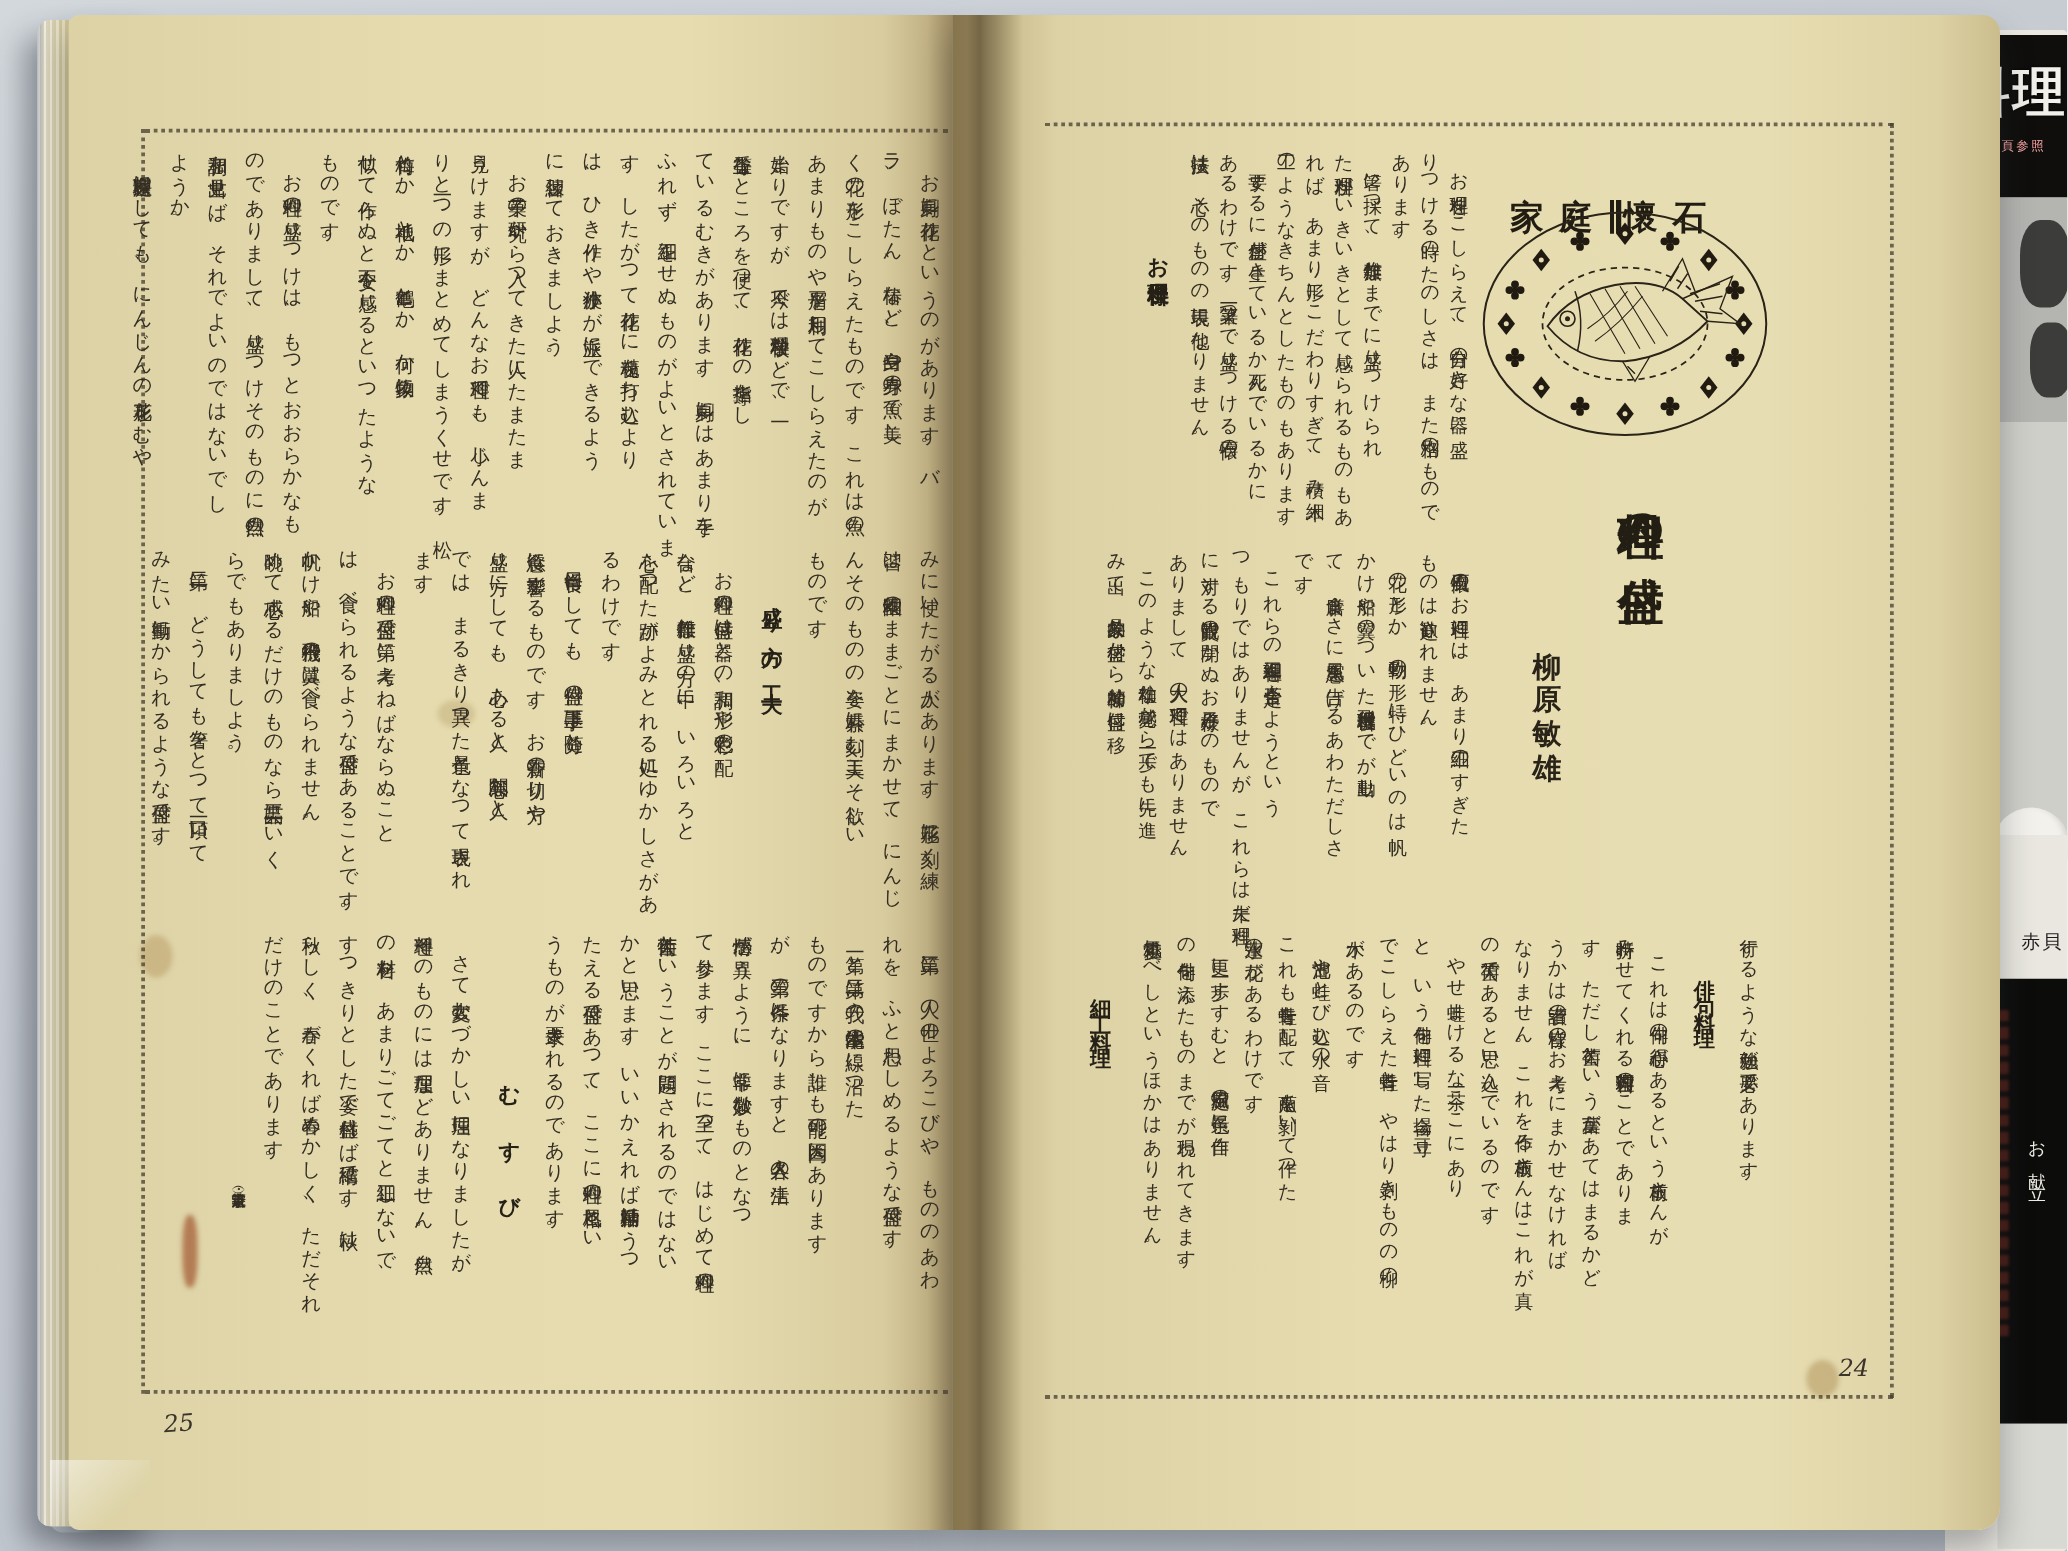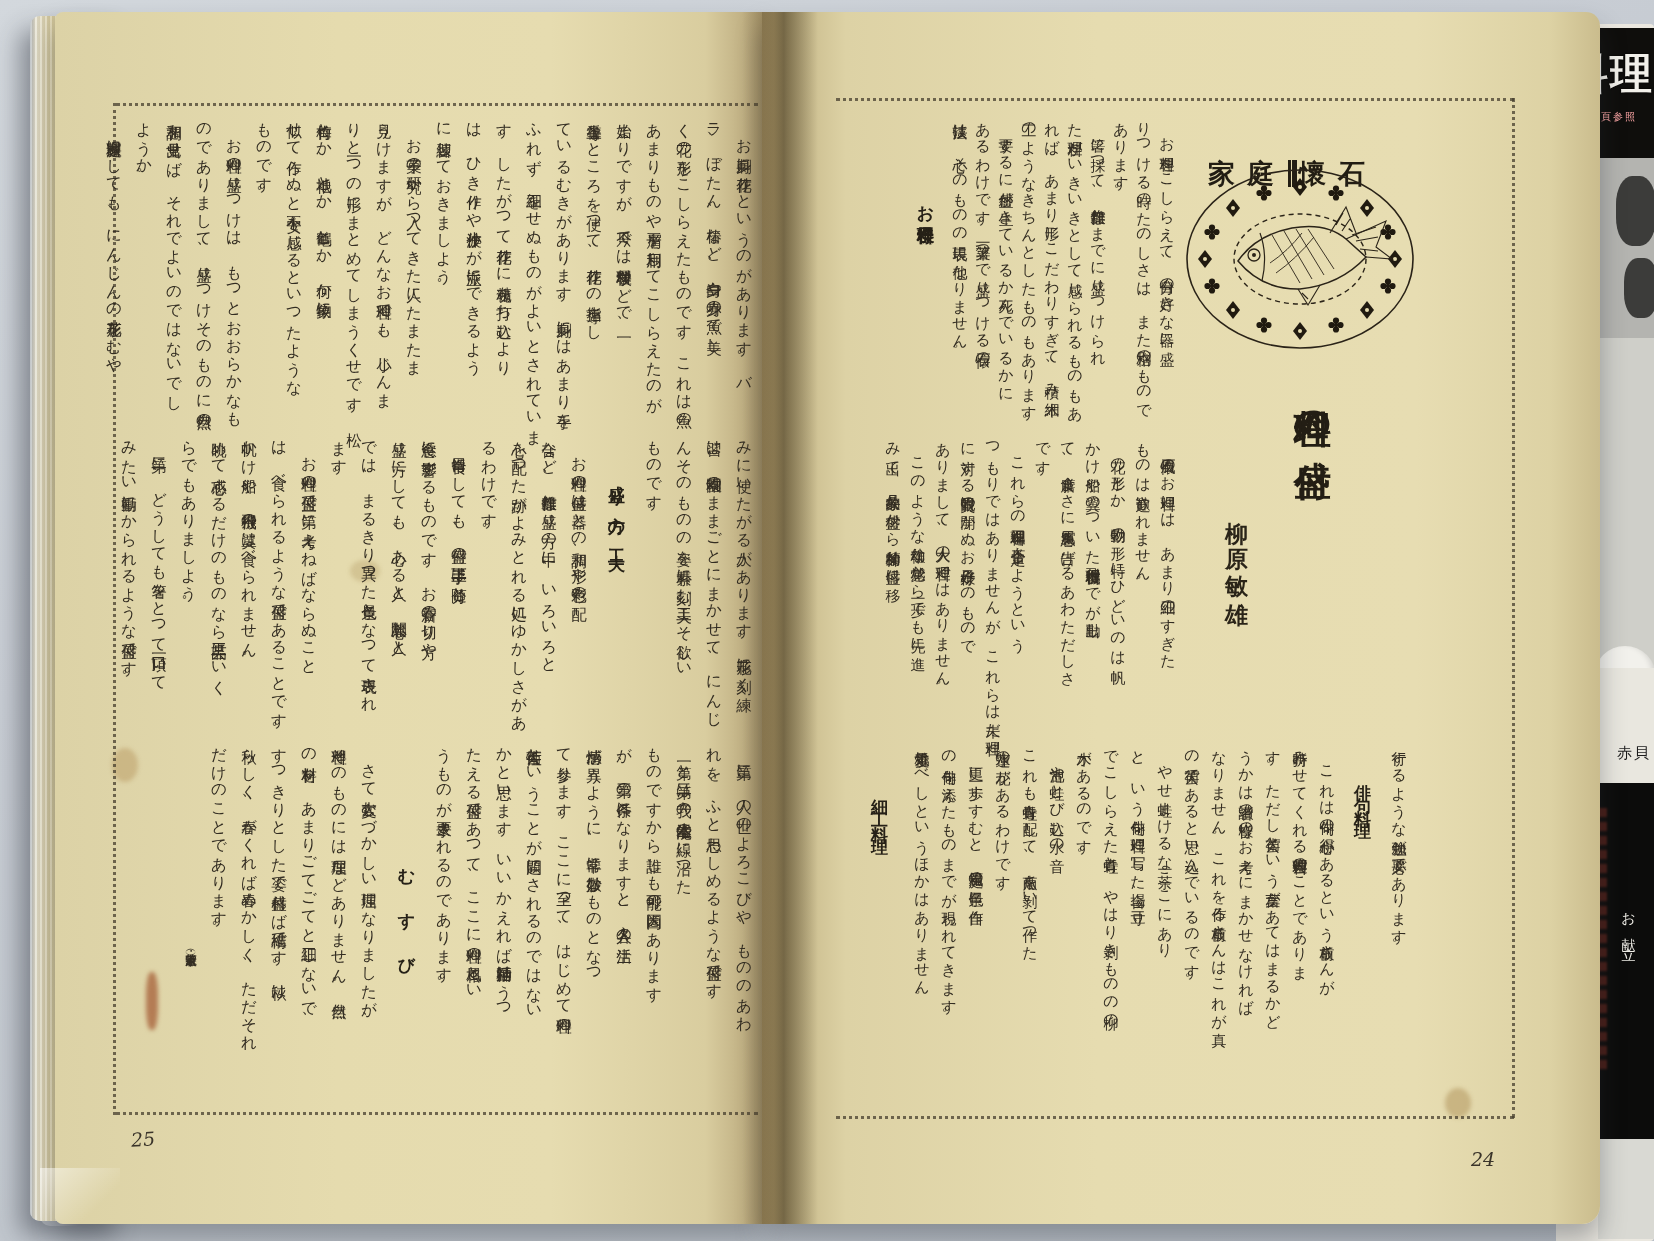--- a/index.html
+++ b/index.html
@@ -66,21 +66,21 @@
     position:absolute;left:1288px;top:380px;writing-mode:vertical-rl;text-orientation:upright;
     font-size:37px;font-weight:bold;letter-spacing:3px;color:#231e14;
   }
   .author-name{
     position:absolute;left:1222px;top:503px;writing-mode:vertical-rl;text-orientation:upright;
     font-size:23px;font-weight:bold;letter-spacing:27px;color:#2a2418;
   }
   .fish-illo{position:absolute;left:1180px;top:163px;}
   .page-num{position:absolute;font-size:19px;font-style:italic;color:#3a342a;font-family:"DejaVu Serif",serif;}
   .pn-left{left:131px;top:1128px;transform:rotate(-4deg);}
-  .pn-right{left:1471px;top:1148px;}
+  .pn-right{left:1471px;top:1084px;}
   .note-col{font-size:11.5px !important;margin-inline-start:208px !important;line-height:26px !important;letter-spacing:0 !important;}
   
   .under-page{position:absolute;left:1556px;top:24px;width:98px;height:1217px;background:#ebe8e0;border-radius:0 4px 4px 0;}
   .strip{position:absolute;width:56px;left:1598px;overflow:hidden;}
   .strip-black-top{top:28px;height:130px;background:#0f0e0c;}
   .strip-title{position:absolute;left:-32px;top:18px;color:#f2f0ea;font-size:42px;font-weight:bold;letter-spacing:2px;white-space:nowrap;text-shadow:0 0 2px #000;}
   .strip-ref{position:absolute;left:3px;top:82px;color:#fca5a5;font-size:10px;letter-spacing:2px;white-space:nowrap;}
   .strip-photo1{top:158px;height:180px;background:#b4b4b0;}
   .blob{position:absolute;background:#3c3c3a;border-radius:40%;}
   .strip-mid{top:338px;height:330px;background:#cscfc9;background:#cfcfc9;}

